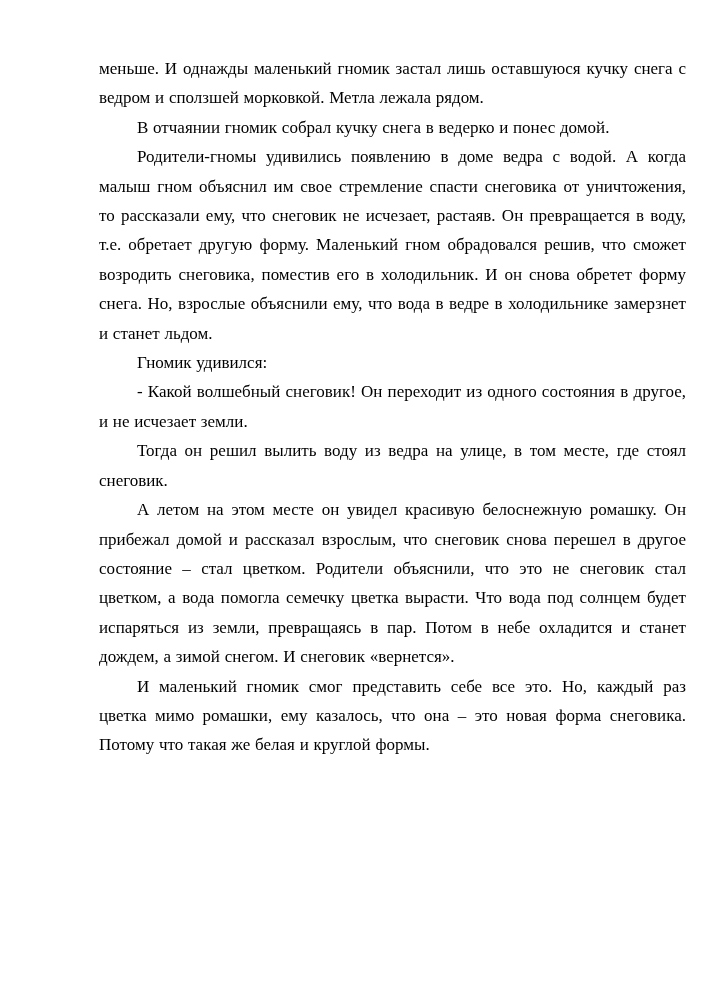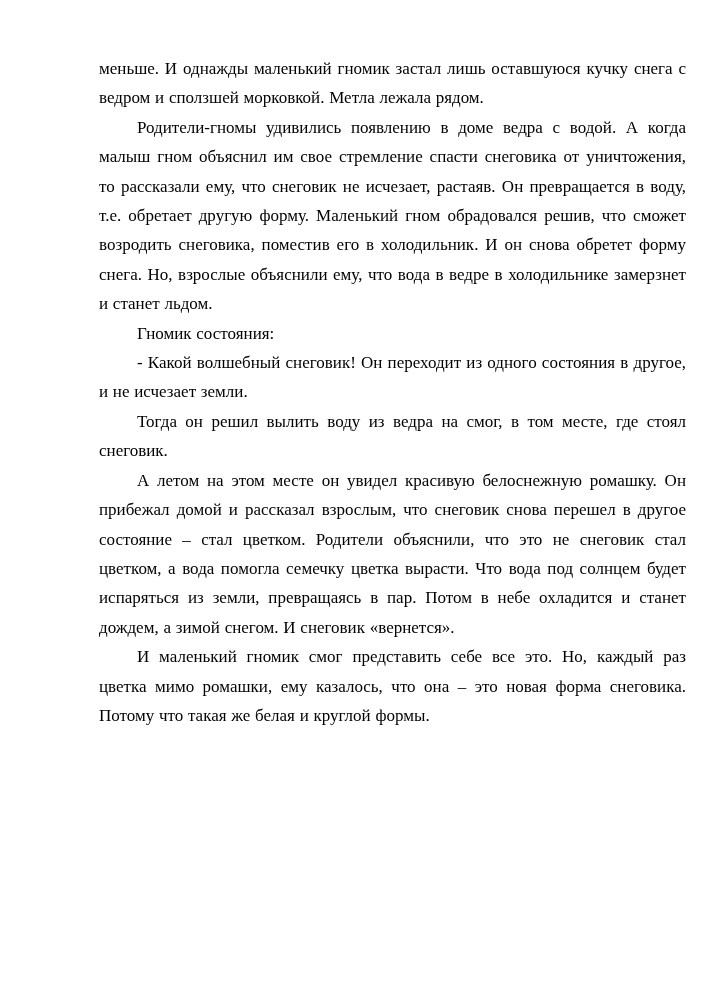--- a/index.html
+++ b/index.html
@@ -29,19 +29,20 @@
   }
   .page p.no-indent {
     text-indent: 0;
   }
 </style>
 </head>
 <body>
 
 <div class="page" style="background: rgb(255, 255, 255); color: rgb(0, 0, 0);">
   <p class="no-indent">меньше. И однажды маленький гномик застал лишь оставшуюся кучку снега с ведром и сползшей морковкой. Метла лежала рядом.</p>
+  <p>В отчаянии гномик собрал кучку снега в ведерко и понес домой.</p>
   <p>Родители-гномы удивились появлению в доме ведра с водой. А когда малыш гном объяснил им свое стремление спасти снеговика от уничтожения, то рассказали ему, что снеговик не исчезает, растаяв. Он превращается в воду, т.е. обретает другую форму. Маленький гном обрадовался решив, что сможет возродить снеговика, поместив его в холодильник. И он снова обретет форму снега. Но, взрослые объяснили ему, что вода в ведре в холодильнике замерзнет и станет льдом.</p>
-  <p>Гномик состояния:</p>
+  <p>Гномик удивился:</p>
   <p>- Какой волшебный снеговик! Он переходит из одного состояния в другое, и не исчезает земли.</p>
-  <p>Тогда он решил вылить воду из ведра на смог, в том месте, где стоял снеговик.</p>
+  <p>Тогда он решил вылить воду из ведра на улице, в том месте, где стоял снеговик.</p>
   <p>А летом на этом месте он увидел красивую белоснежную ромашку. Он прибежал домой и рассказал взрослым, что снеговик снова перешел в другое состояние – стал цветком. Родители объяснили, что это не снеговик стал цветком, а вода помогла семечку цветка вырасти. Что вода под солнцем будет испаряться из земли, превращаясь в пар. Потом в небе охладится и станет дождем, а зимой снегом. И снеговик «вернется».</p>
   <p>И маленький гномик смог представить себе все это. Но, каждый раз цветка мимо ромашки, ему казалось, что она – это новая форма снеговика. Потому что такая же белая и круглой формы.</p>
 </div>
 
 </body></html>

